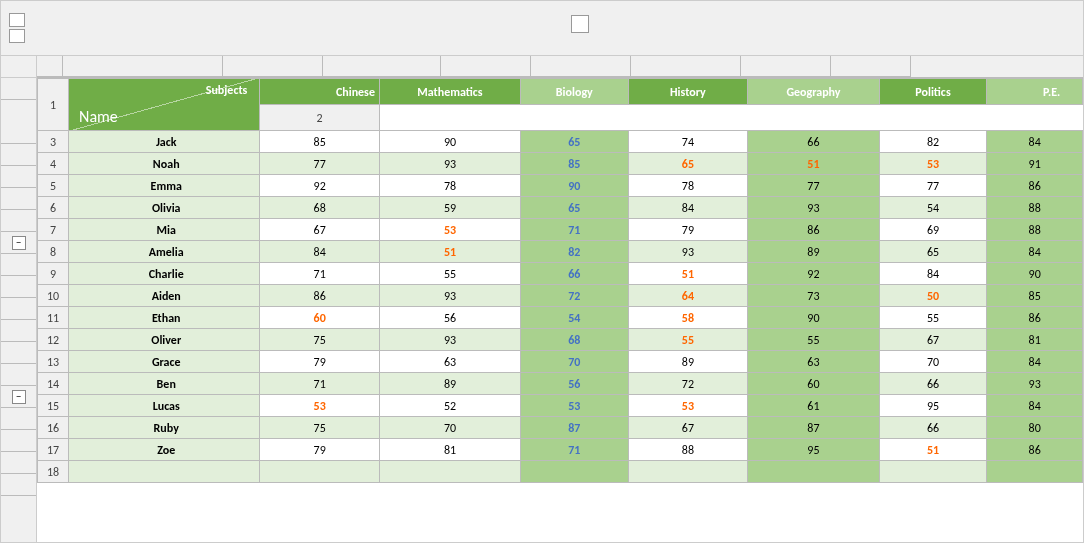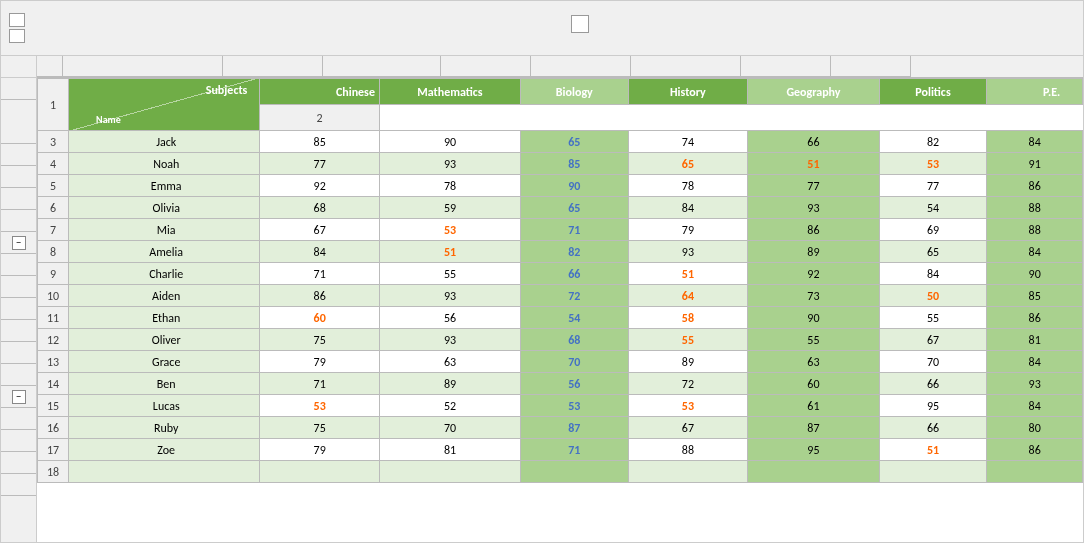--- a/index.html
+++ b/index.html
@@ -145,37 +145,37 @@
       position: absolute;
       top: 4px;
       right: 8px;
       font-size: 12px;
       font-weight: bold;
     }
 
     .header-name {
       position: absolute;
       bottom: 4px;
-      left: 23px;
-      font-size: 10px;
-      font-weight: bold;
+      left: 6px;
+      font-size: 16px;
+      font-weight: normal;
     }
 
     
     .subj-header {
       background: #70ad47 !important;
       color: #fff;
       font-weight: bold;
       font-size: 13px;
     }
 
     
     .name-cell {
       background: #e2efda !important;
-      font-weight: normal;
+      font-weight: bold;
       text-align: center;
       padding-left: 8px !important;
       width: 160px;
       min-width: 160px;
     }
 
     
     .row-even td.data-cell {
       background: #ffffff;
     }

